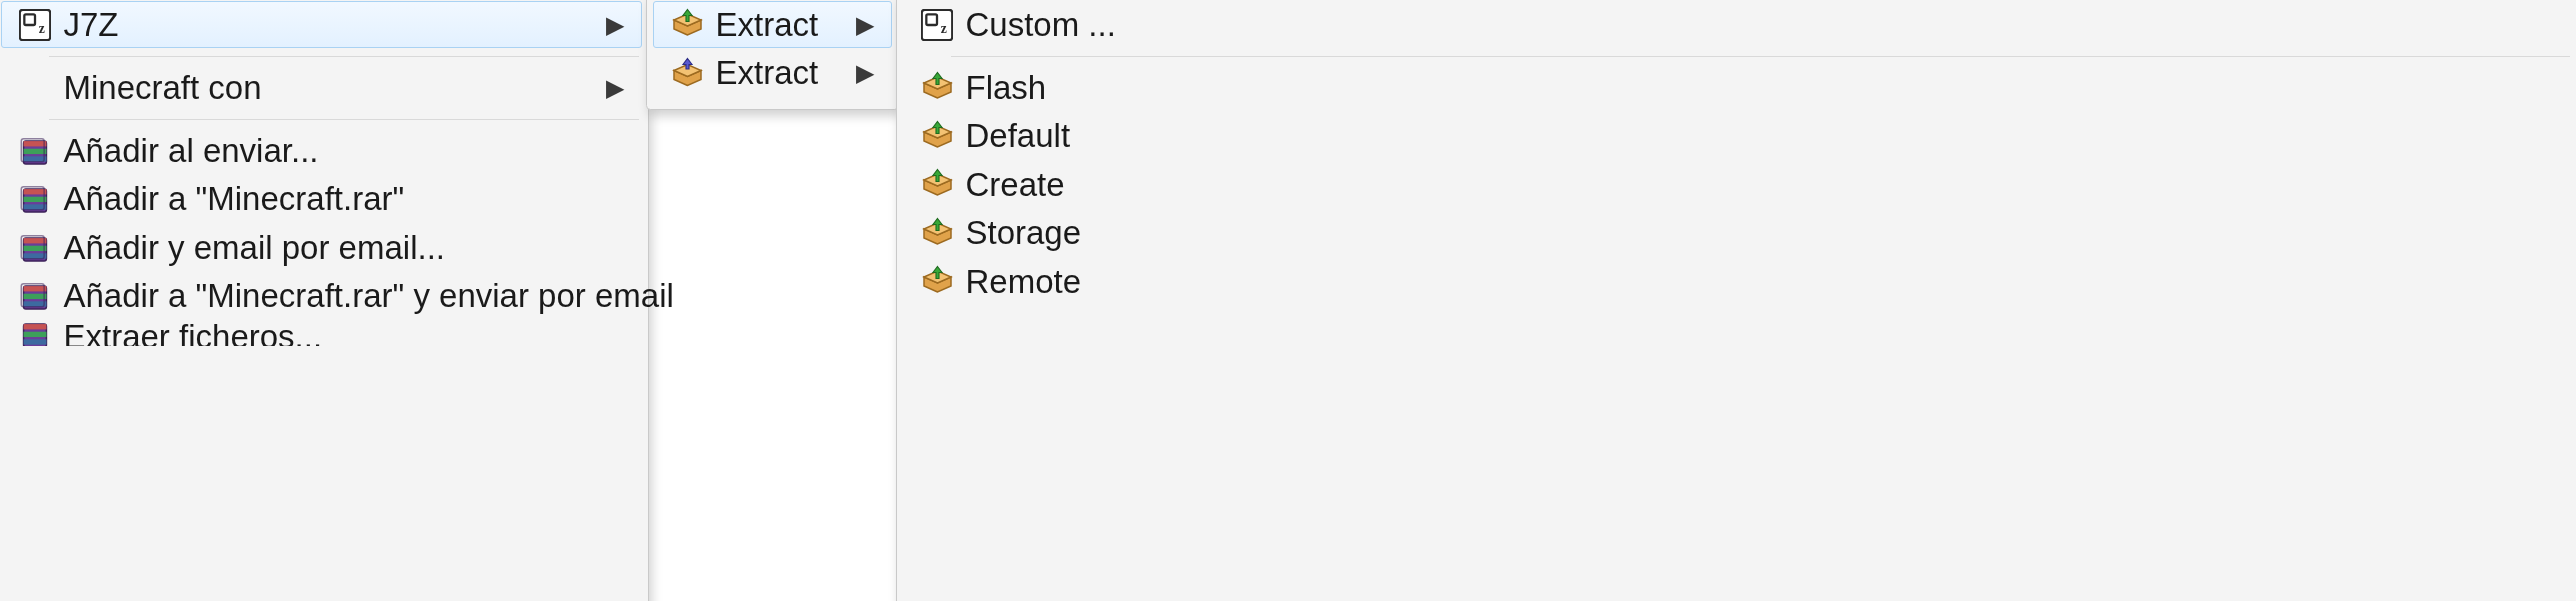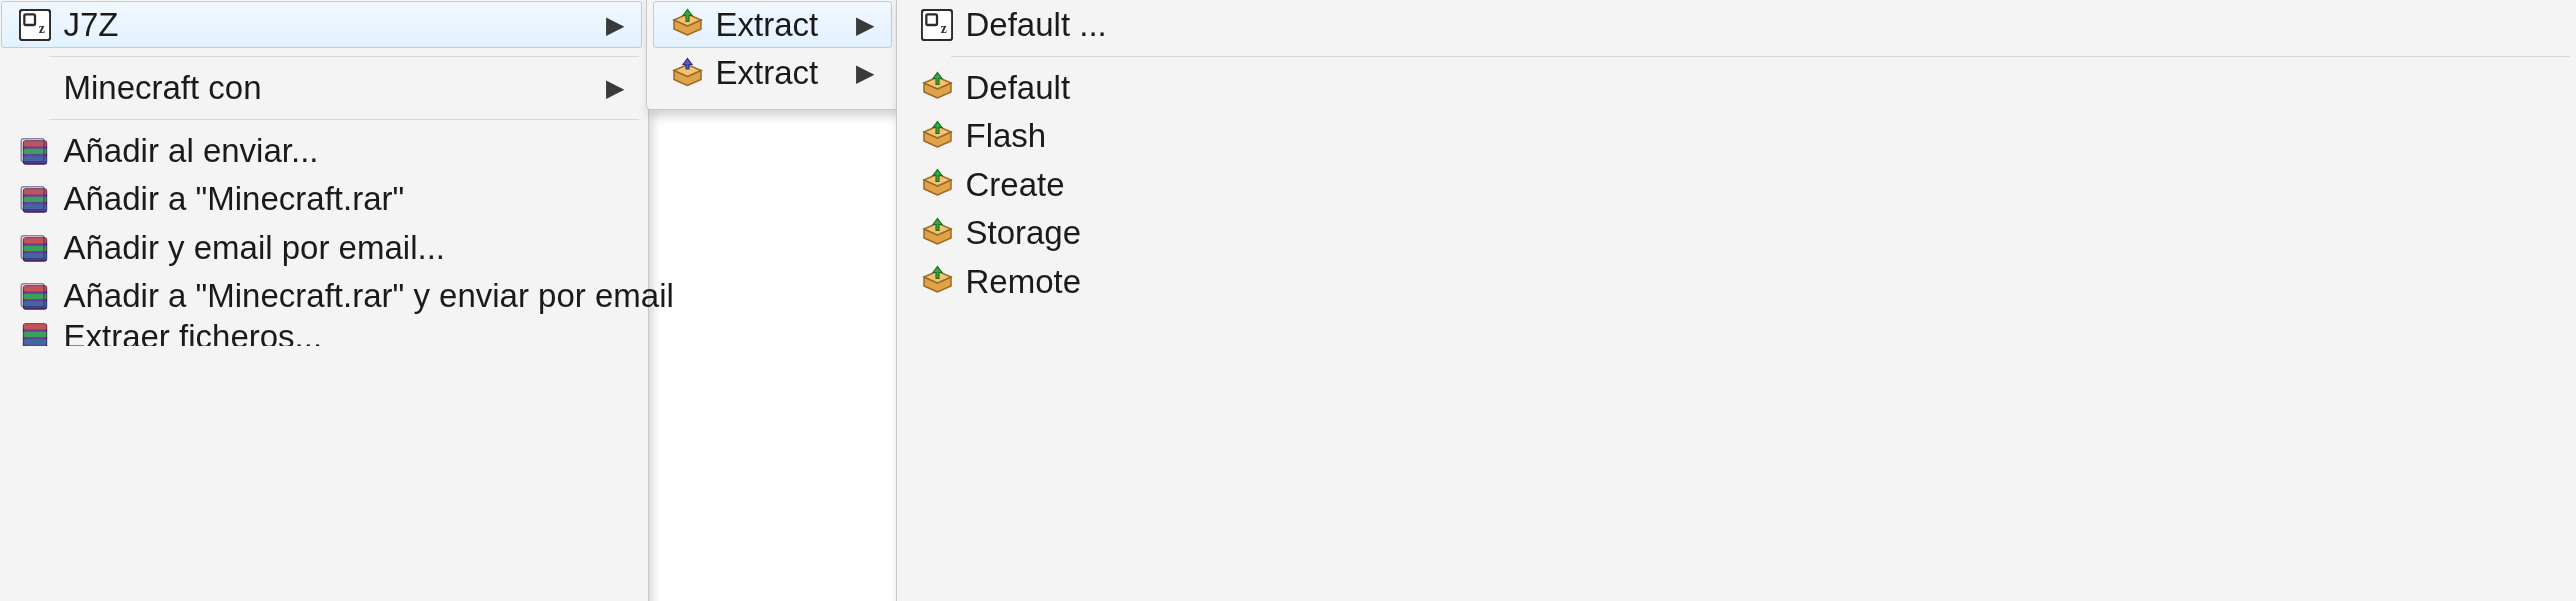--- a/index.html
+++ b/index.html
@@ -227,55 +227,55 @@
 <div class="panel tertiary">
 
   <div class="menu-item">
     <span class="icon-slot">
       <svg width="32" height="32" viewBox="0 0 42 42" style="font-size:44px">
         <rect x="1" y="1" width="40" height="40" rx="4" fill="#ffffff" stroke="#2b2b2b" stroke-width="3"></rect>
         <rect x="7" y="7" width="14" height="14" rx="2" fill="none" stroke="#2b2b2b" stroke-width="3"></rect>
         <text x="30" y="32" font-size="18" font-family="Segoe UI" font-weight="600" fill="#2b2b2b" text-anchor="middle">z</text>
       </svg>
     </span>
-    <span class="label">Default ...</span>
+    <span class="label">Custom ...</span>
   </div>
 
   <div class="separator"></div>
 
   <div class="menu-item">
     <span class="icon-slot">
       <svg width="33" height="33" viewBox="0 0 44 44">
         <polygon points="22,36 4,28 4,16 22,24 40,16 40,28" fill="#e0a24a" stroke="#9c6a20" stroke-width="2"></polygon>
         <polygon points="4,16 22,8 40,16 22,24" fill="#f3c273" stroke="#9c6a20" stroke-width="2"></polygon>
         <polygon points="22,2 28,10 24,10 24,18 20,18 20,10 16,10" fill="#38a838" stroke="#1f6a1f" stroke-width="1.5"></polygon>
       </svg>
     </span>
+    <span class="label">Flash</span>
+  </div>
+
+  <div class="menu-item">
+    <span class="icon-slot">
+      <svg width="33" height="33" viewBox="0 0 44 44">
+        <polygon points="22,36 4,28 4,16 22,24 40,16 40,28" fill="#e0a24a" stroke="#9c6a20" stroke-width="2"></polygon>
+        <polygon points="4,16 22,8 40,16 22,24" fill="#f3c273" stroke="#9c6a20" stroke-width="2"></polygon>
+        <polygon points="22,2 28,10 24,10 24,18 20,18 20,10 16,10" fill="#38a838" stroke="#1f6a1f" stroke-width="1.5"></polygon>
+      </svg>
+    </span>
     <span class="label">Default</span>
   </div>
 
   <div class="menu-item">
     <span class="icon-slot">
       <svg width="33" height="33" viewBox="0 0 44 44">
         <polygon points="22,36 4,28 4,16 22,24 40,16 40,28" fill="#e0a24a" stroke="#9c6a20" stroke-width="2"></polygon>
         <polygon points="4,16 22,8 40,16 22,24" fill="#f3c273" stroke="#9c6a20" stroke-width="2"></polygon>
         <polygon points="22,2 28,10 24,10 24,18 20,18 20,10 16,10" fill="#38a838" stroke="#1f6a1f" stroke-width="1.5"></polygon>
       </svg>
     </span>
-    <span class="label">Flash</span>
-  </div>
-
-  <div class="menu-item">
-    <span class="icon-slot">
-      <svg width="33" height="33" viewBox="0 0 44 44">
-        <polygon points="22,36 4,28 4,16 22,24 40,16 40,28" fill="#e0a24a" stroke="#9c6a20" stroke-width="2"></polygon>
-        <polygon points="4,16 22,8 40,16 22,24" fill="#f3c273" stroke="#9c6a20" stroke-width="2"></polygon>
-        <polygon points="22,2 28,10 24,10 24,18 20,18 20,10 16,10" fill="#38a838" stroke="#1f6a1f" stroke-width="1.5"></polygon>
-      </svg>
-    </span>
     <span class="label">Create</span>
   </div>
 
   <div class="menu-item">
     <span class="icon-slot">
       <svg width="33" height="33" viewBox="0 0 44 44">
         <polygon points="22,36 4,28 4,16 22,24 40,16 40,28" fill="#e0a24a" stroke="#9c6a20" stroke-width="2"></polygon>
         <polygon points="4,16 22,8 40,16 22,24" fill="#f3c273" stroke="#9c6a20" stroke-width="2"></polygon>
         <polygon points="22,2 28,10 24,10 24,18 20,18 20,10 16,10" fill="#38a838" stroke="#1f6a1f" stroke-width="1.5"></polygon>
       </svg>

